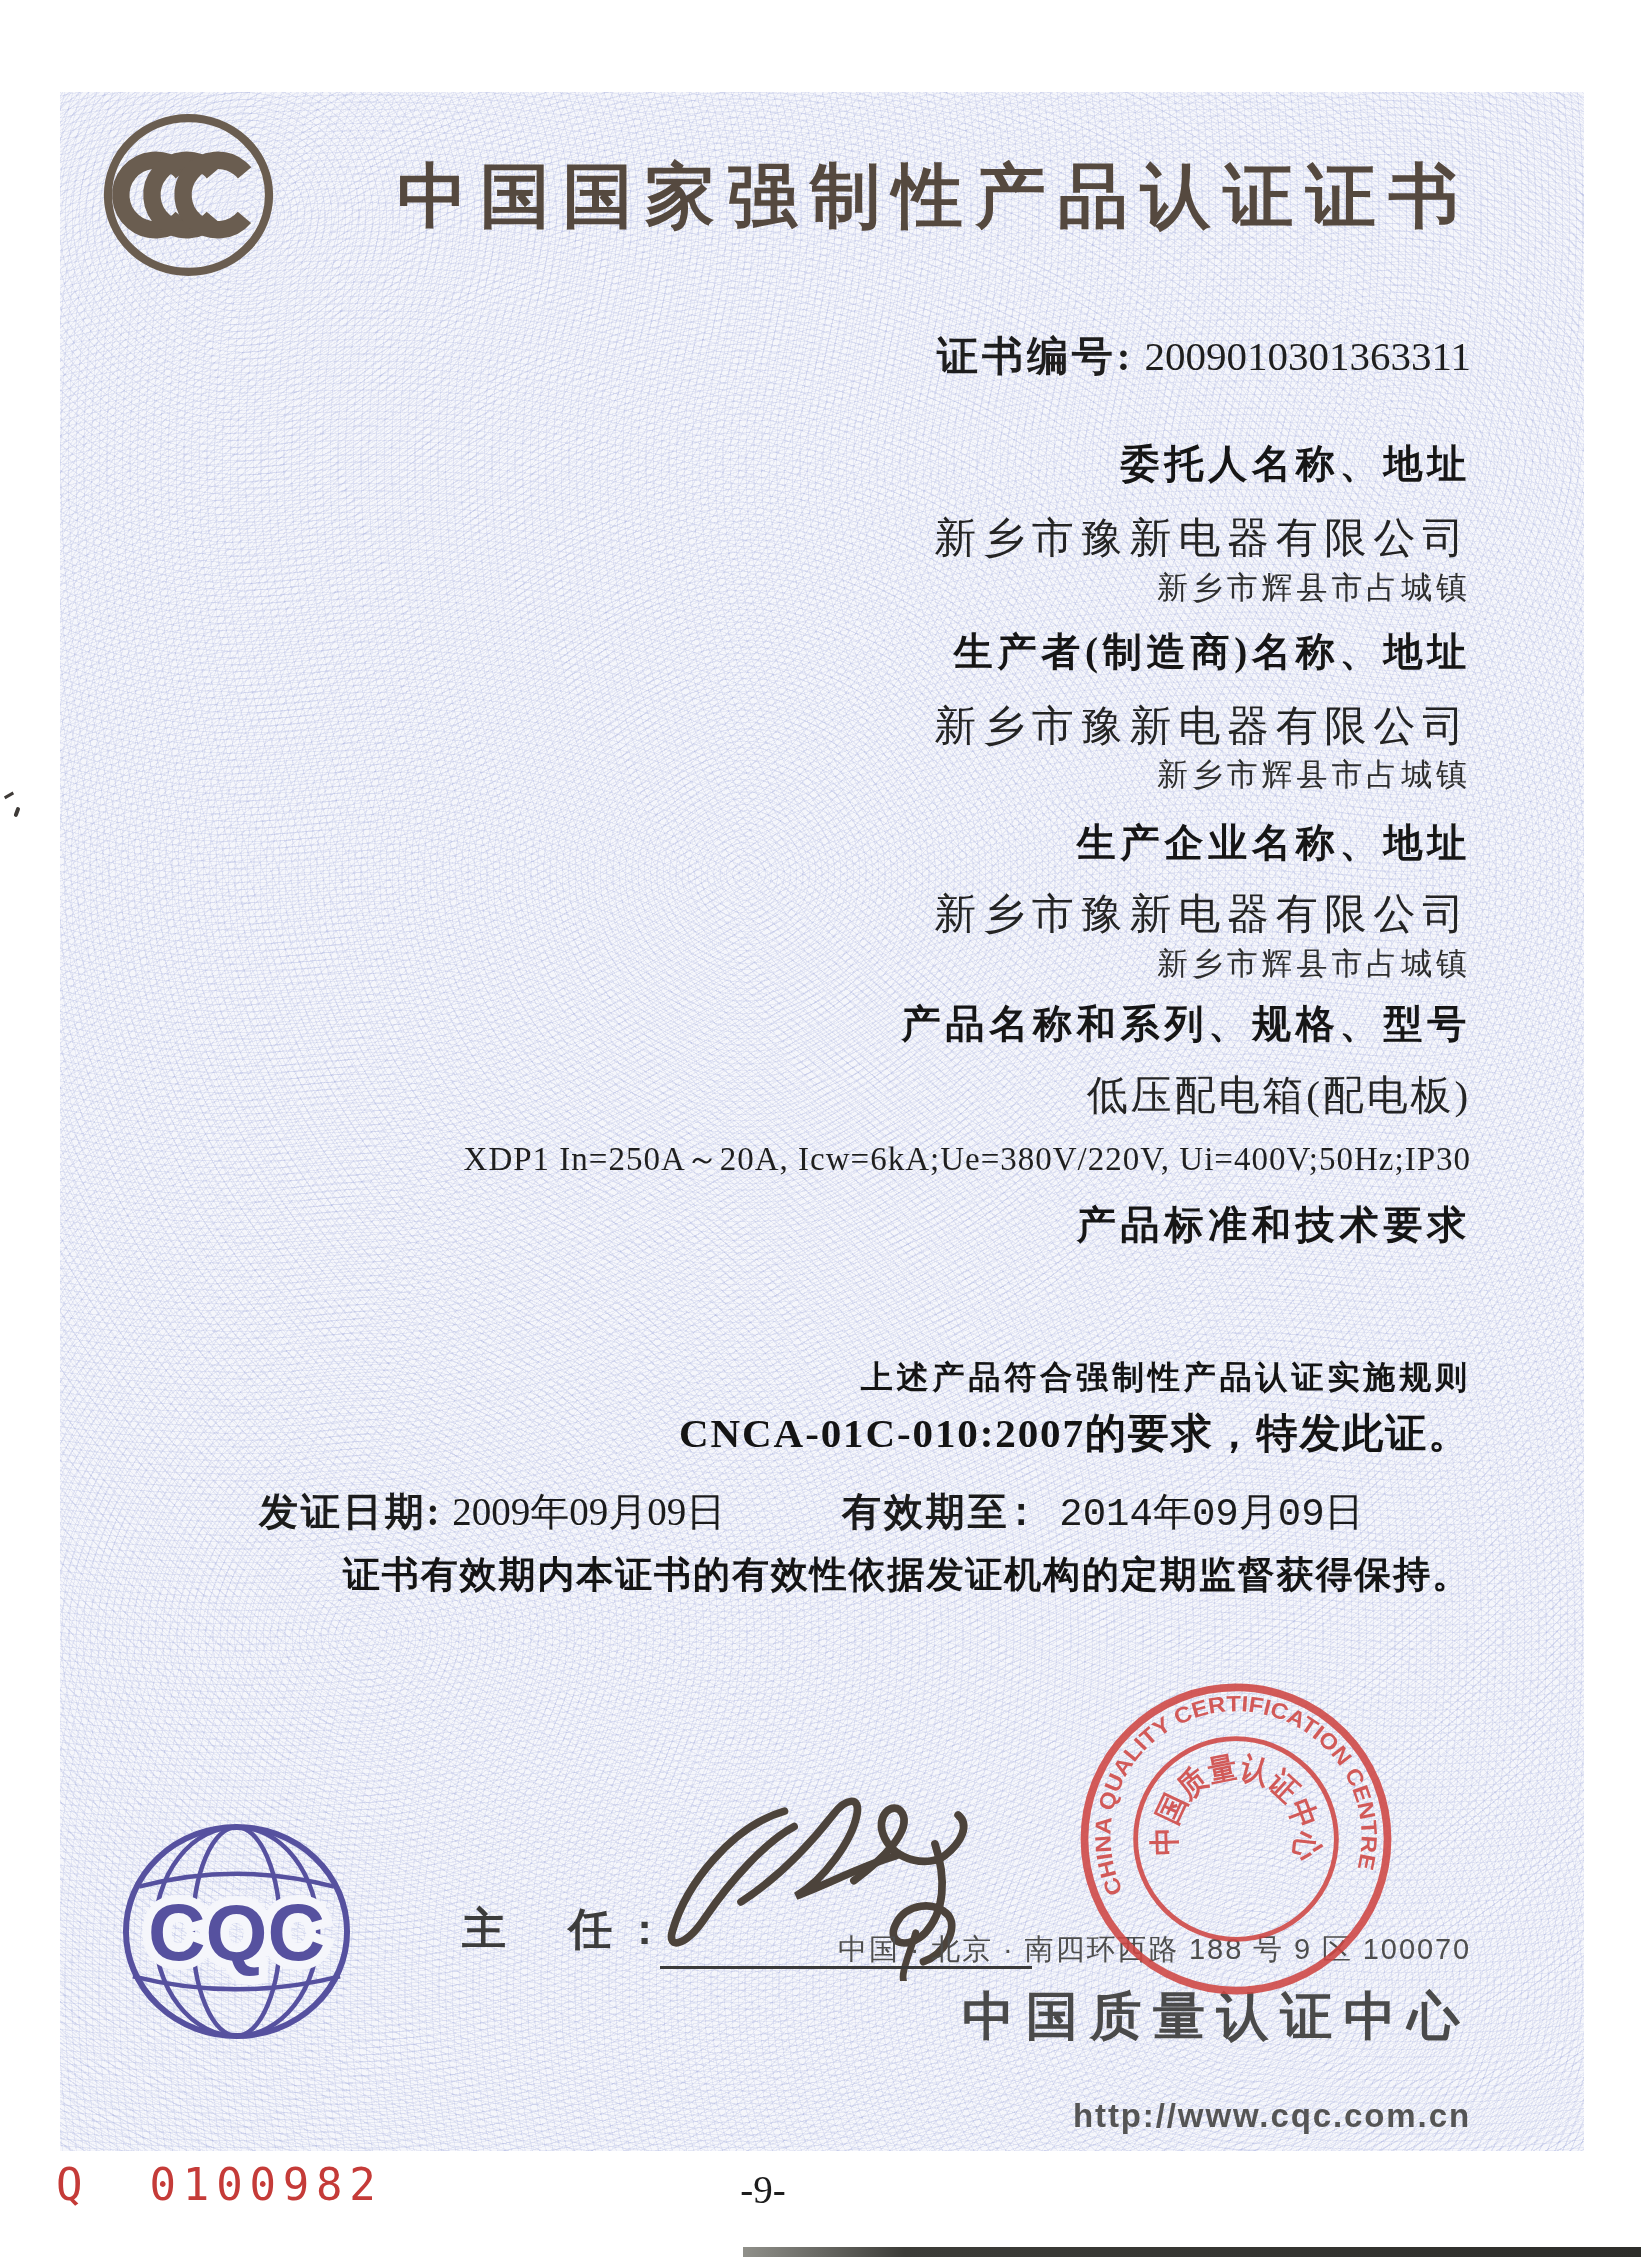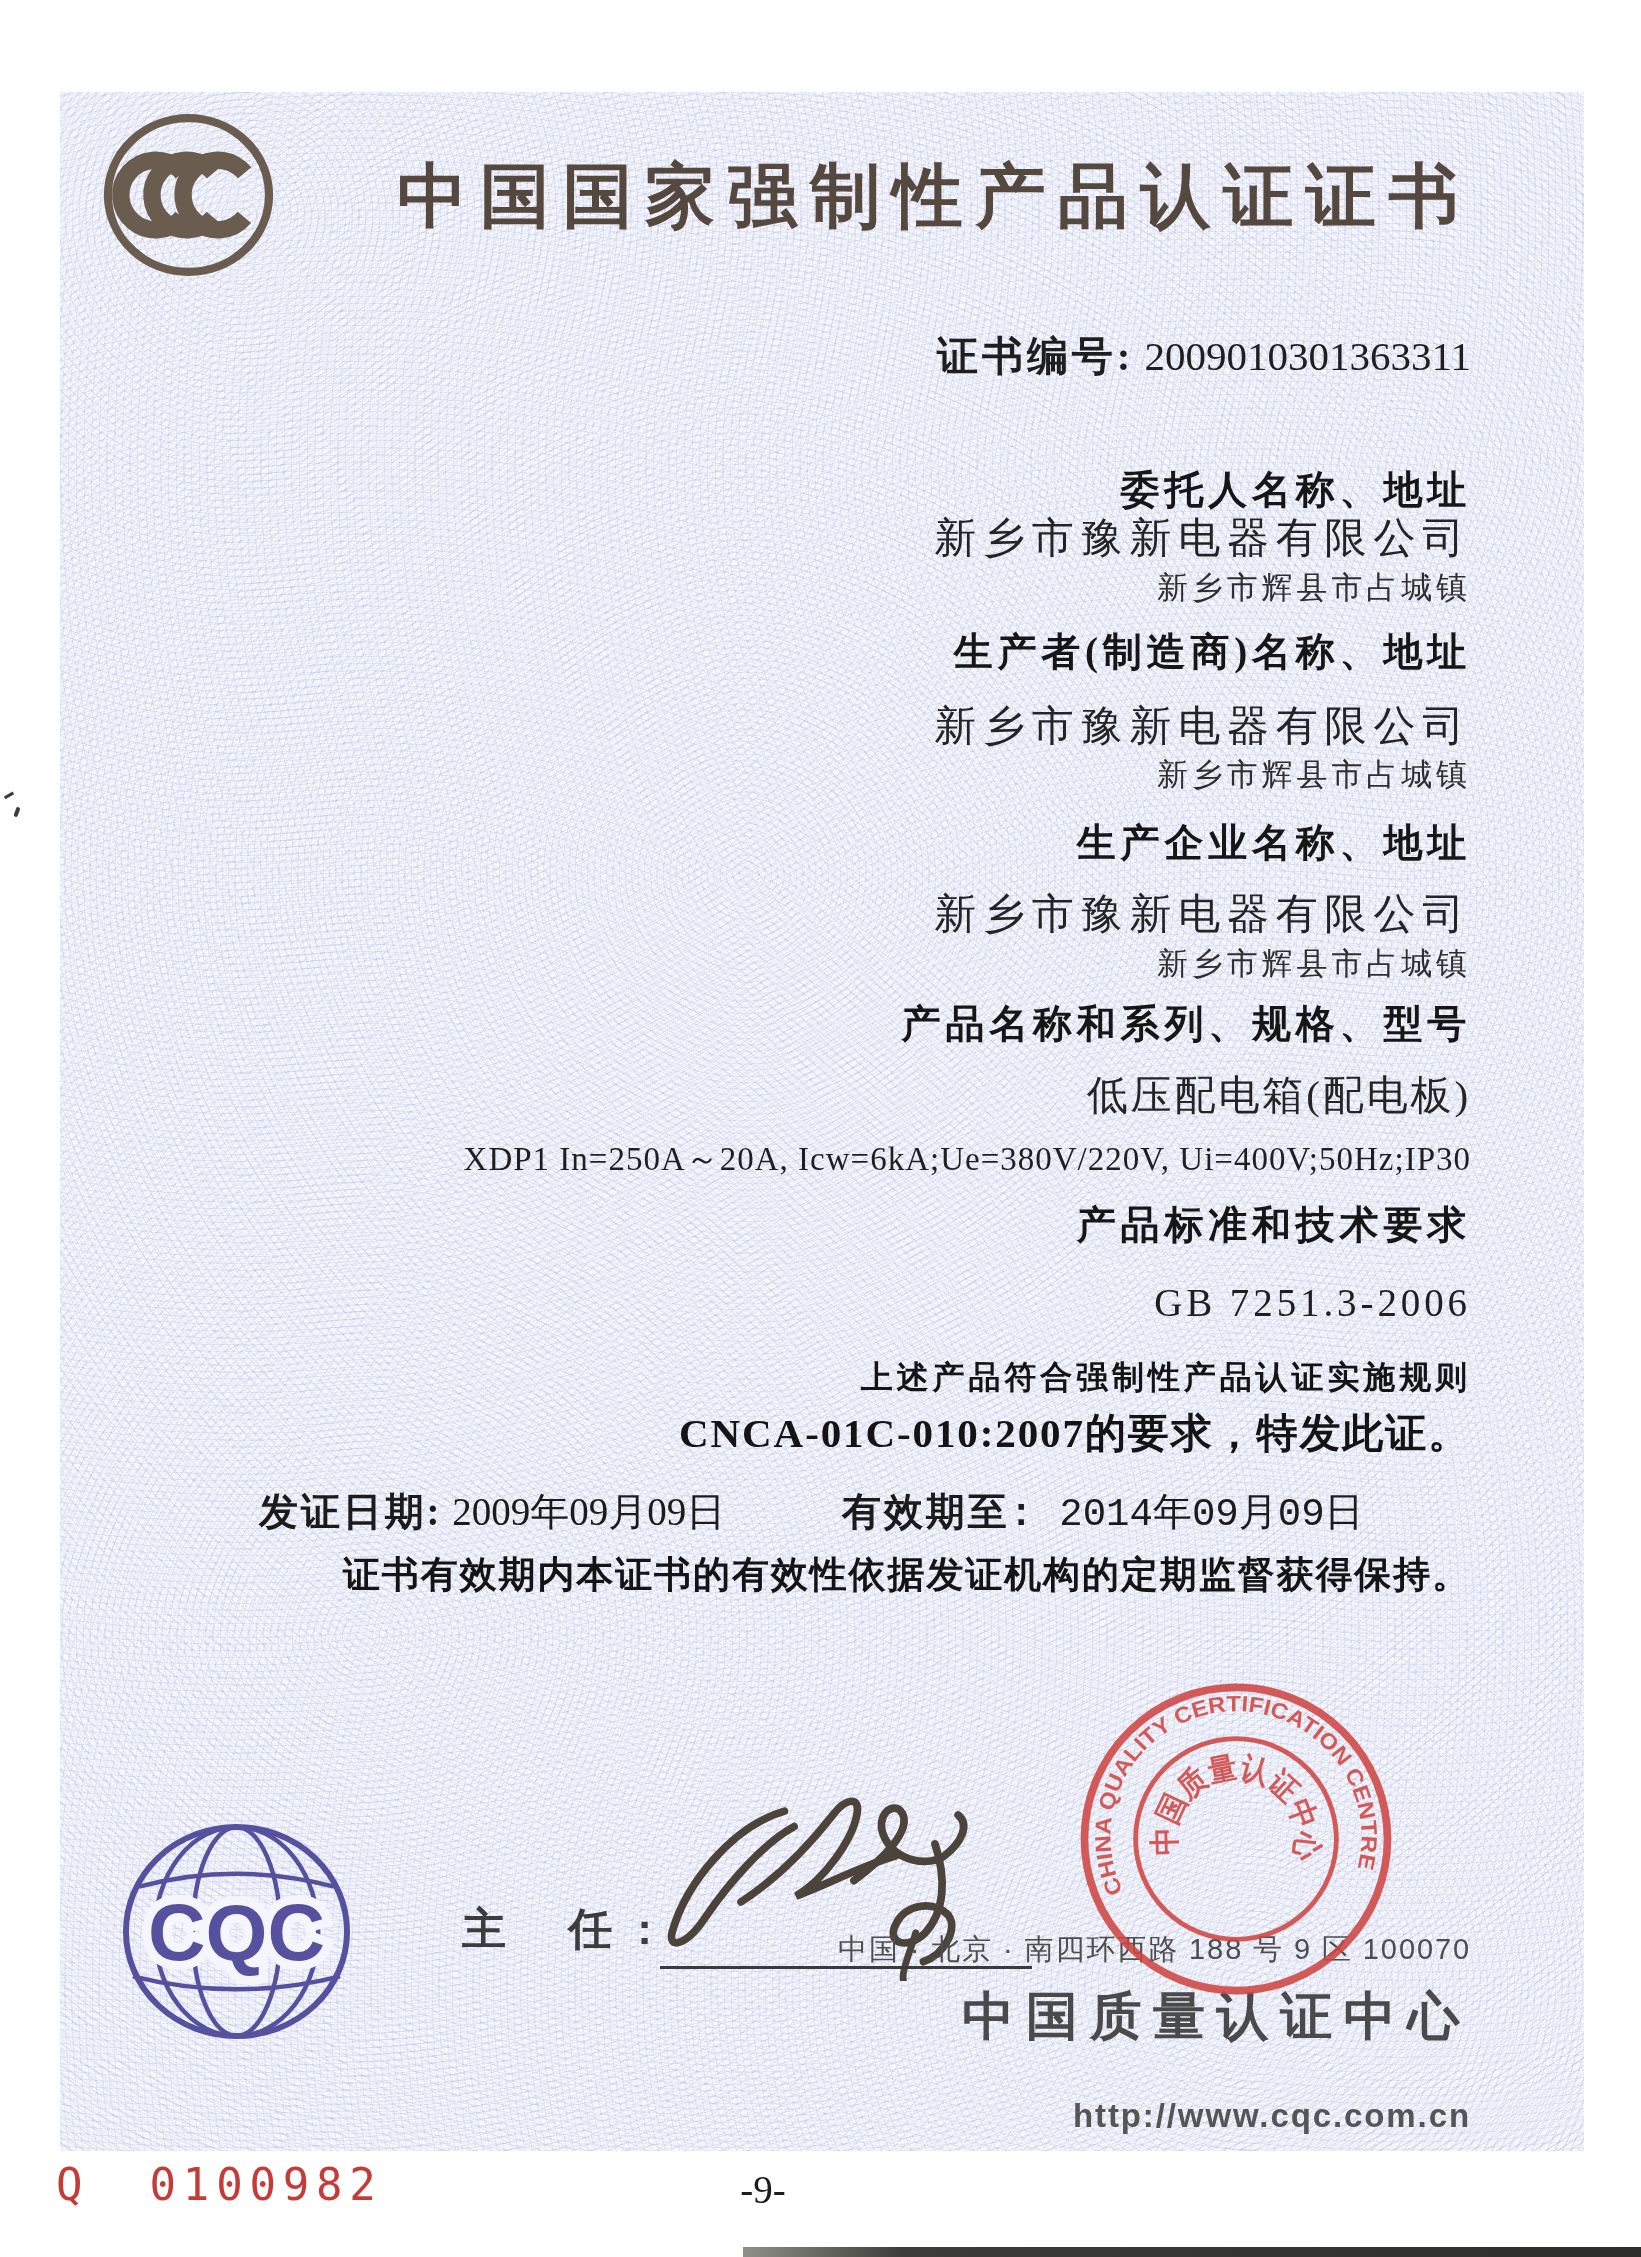--- a/index.html
+++ b/index.html
@@ -16,21 +16,21 @@
       repeating-radial-gradient(circle at 78% 92%, rgba(110,125,200,0.10) 0 1.2px, transparent 1.2px 6.8px),
       #f5f6fb;}
   .line{position:absolute;left:61px;width:1410px;text-align:right;line-height:1.15;}
   .title{top:156px;font-size:70px;font-weight:bold;letter-spacing:12.6px;color:#55493f;
          font-family:"Liberation Sans","DejaVu Sans",sans-serif;}
   .certno{top:333px;font-size:41px;color:#1e1e1e;}
   .certno b{letter-spacing:3.9px;}
   .seclabel{font-size:39px;font-weight:bold;color:#161616;letter-spacing:4.8px;}
   .secname{font-size:42px;color:#242424;letter-spacing:6.8px;}
   .secaddr{font-size:31px;color:#2e2e2e;letter-spacing:3.9px;}
-  .t458{top:468px}.t532{top:514px}.t590{top:570px}
+  .t458{top:442px}.t532{top:514px}.t590{top:570px}
   .t652{top:630px}.t727{top:702px}.t784{top:757px}
   .t850{top:821px}.t922{top:890px}.t980{top:946px}
   .t1038{top:1002px}
   .prodname{top:1072px;font-size:41px;letter-spacing:2.9px;color:#242424;}
   .prodspec{top:1141px;font-size:33px;letter-spacing:1px;color:#1f1f1f;}
   .t1246{top:1203px}
   .gbstd{top:1281px;font-size:39px;letter-spacing:3.9px;color:#1f1f1f;}
   .stmt1{top:1359px;font-size:32px;font-weight:bold;letter-spacing:3.9px;color:#141414;}
   .stmt2{top:1410px;font-size:41px;font-weight:bold;letter-spacing:1.9px;color:#141414;}
   .dates{position:absolute;top:1485px;left:0;width:1641px;font-size:39px;color:#1b1b1b;}
@@ -99,21 +99,20 @@
 
   <div class="line seclabel t850">生产企业名称、地址</div>
   <div class="line secname t922">新乡市豫新电器有限公司</div>
   <div class="line secaddr t980">新乡市辉县市占城镇</div>
 
   <div class="line seclabel t1038">产品名称和系列、规格、型号</div>
   <div class="line prodname">低压配电箱(配电板)</div>
   <div class="line prodspec">XDP1 In=250A～20A, Icw=6kA;Ue=380V/220V, Ui=400V;50Hz;IP30</div>
 
   <div class="line seclabel t1246">产品标准和技术要求</div>
-  <div class="line gbstd">GB 7251.3-2006</div>
 
   <div class="line stmt1">上述产品符合强制性产品认证实施规则</div>
   <div class="line stmt2">CNCA-01C-010:2007的要求，特发此证。</div>
 
   <div class="dates">
     <span class="dgroup dissue">
       <span class="dl">发证日期:</span>
       <span>2009年09月09日</span>
     </span>
     <span class="dgroup dexp">

